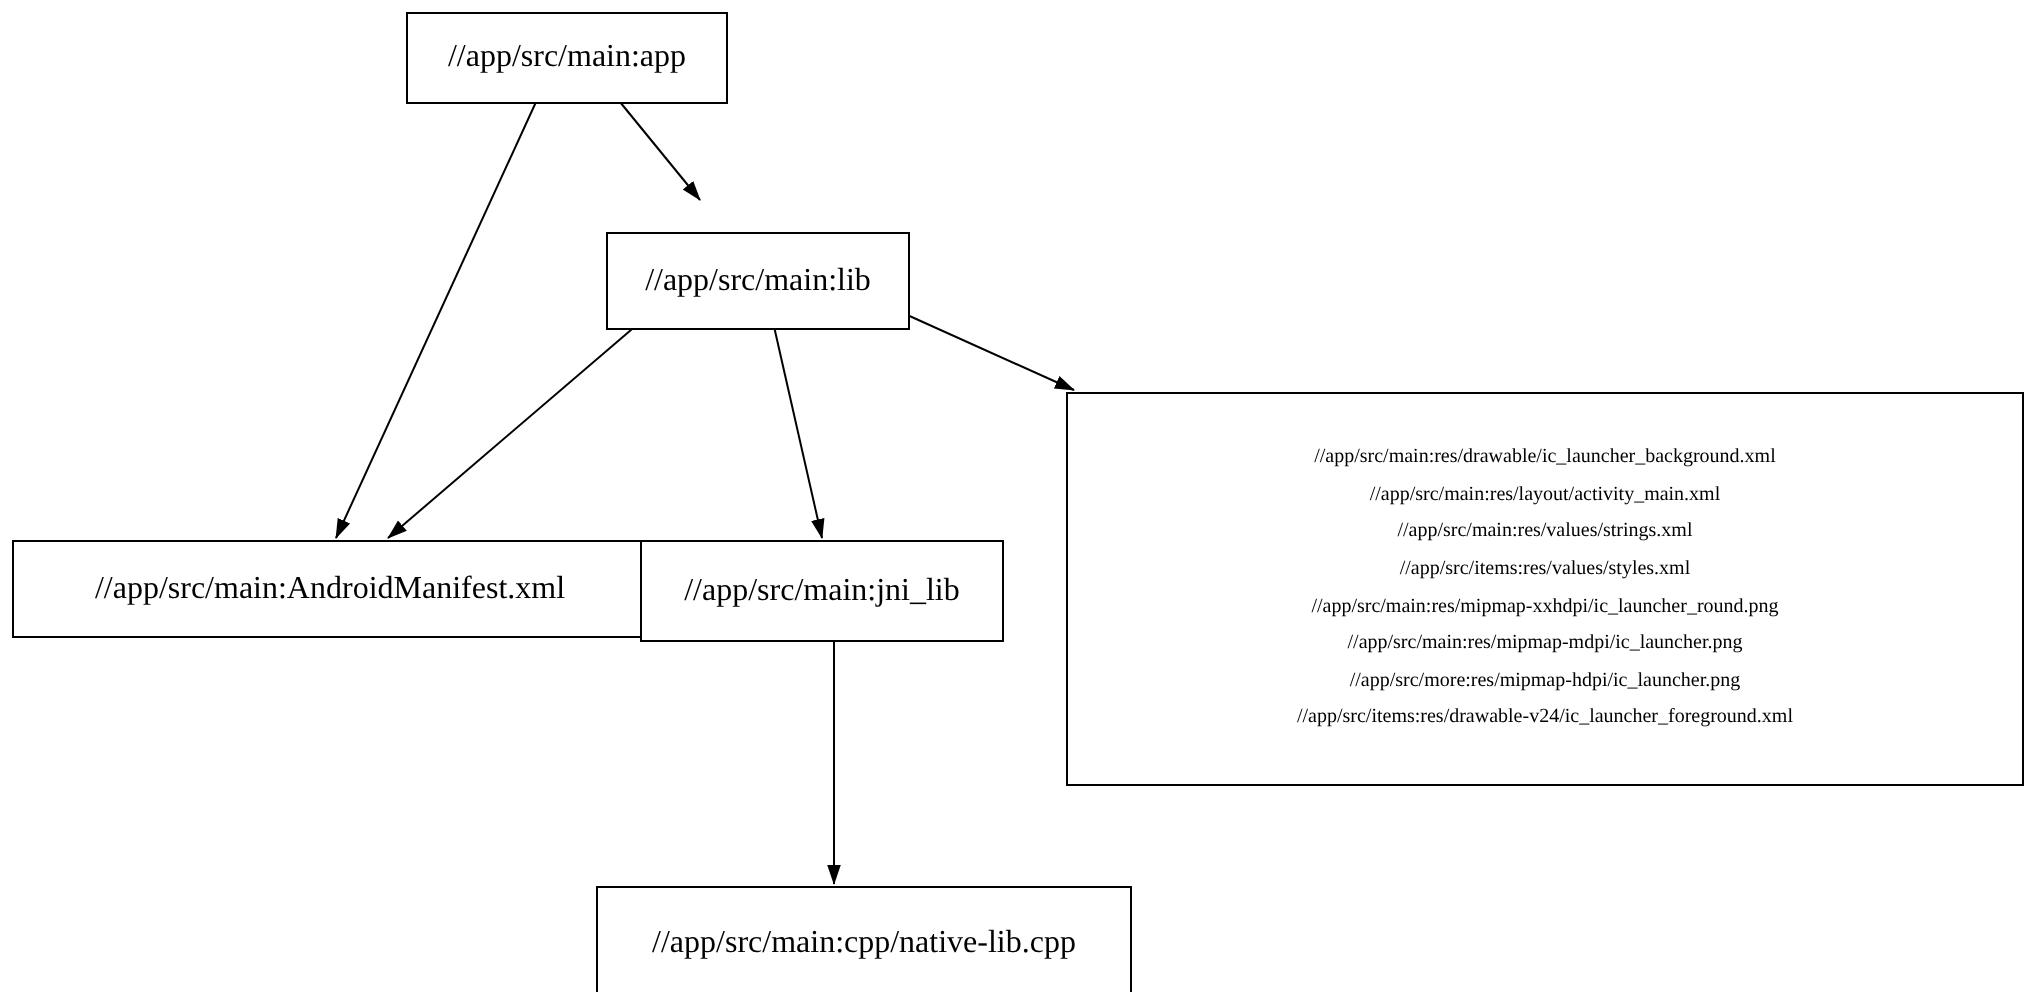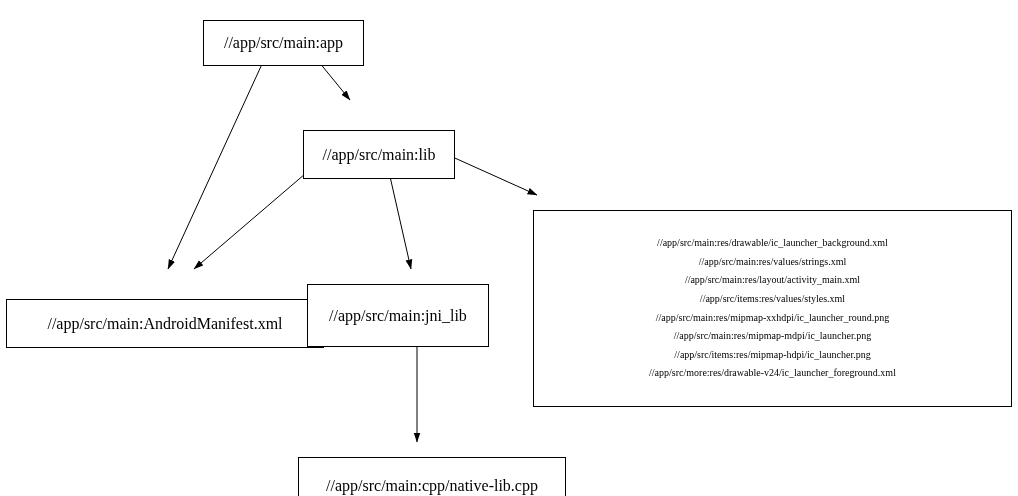--- a/index.html
+++ b/index.html
@@ -28,31 +28,30 @@
     position: absolute;
     box-sizing: border-box;
     border: 1px solid #000000;
     background: #ffffff;
     display: flex;
     align-items: center;
     justify-content: center;
     font-size: 16px;
     white-space: nowrap;
     text-align: center;
-    margin-top: 14px;
   }
   .node.multiline {
     flex-direction: column;
     line-height: 18.6px;
     font-size: 10px;
   }
   .n-app      { left: 203px; top: 6px;   width: 161px; height: 46px; }
   .n-lib      { left: 303px; top: 116px; width: 152px; height: 49px; }
-  .n-manifest { left: 6px;   top: 285px; width: 318px; height: 49px; }
-  .n-jni      { left: 307px; top: 270px; width: 182px; height: 63px; }
+  .n-manifest { left: 6px;   top: 270px; width: 318px; height: 49px; }
+  .n-jni      { left: 320px; top: 270px; width: 182px; height: 51px; }
   .n-res      { left: 533px; top: 196px; width: 479px; height: 197px; }
   .n-cpp      { left: 298px; top: 443px; width: 268px; height: 58px; }
 </style>
 </head>
 <body>
 
 <div class="canvas">
 
   <svg class="edge-layer" viewBox="0 0 1018 496" xmlns="http://www.w3.org/2000/svg">
     <defs>
@@ -79,26 +78,26 @@
   <div class="node n-manifest">
     <span>//app/src/main:AndroidManifest.xml</span>
   </div>
 
   <div class="node n-jni">
     <span>//app/src/main:jni_lib</span>
   </div>
 
   <div class="node n-res multiline">
     <div>//app/src/main:res/drawable/ic_launcher_background.xml</div>
+    <div>//app/src/main:res/layout/activity_main.xml</div>
     <div>//app/src/main:res/values/strings.xml</div>
-    <div>//app/src/main:res/layout/activity_main.xml</div>
     <div>//app/src/items:res/values/styles.xml</div>
     <div>//app/src/main:res/mipmap-xxhdpi/ic_launcher_round.png</div>
     <div>//app/src/main:res/mipmap-mdpi/ic_launcher.png</div>
-    <div>//app/src/items:res/mipmap-hdpi/ic_launcher.png</div>
-    <div>//app/src/more:res/drawable-v24/ic_launcher_foreground.xml</div>
+    <div>//app/src/more:res/mipmap-hdpi/ic_launcher.png</div>
+    <div>//app/src/items:res/drawable-v24/ic_launcher_foreground.xml</div>
   </div>
 
   <div class="node n-cpp">
     <span>//app/src/main:cpp/native-lib.cpp</span>
   </div>
 
 </div>
 
 </body></html>

